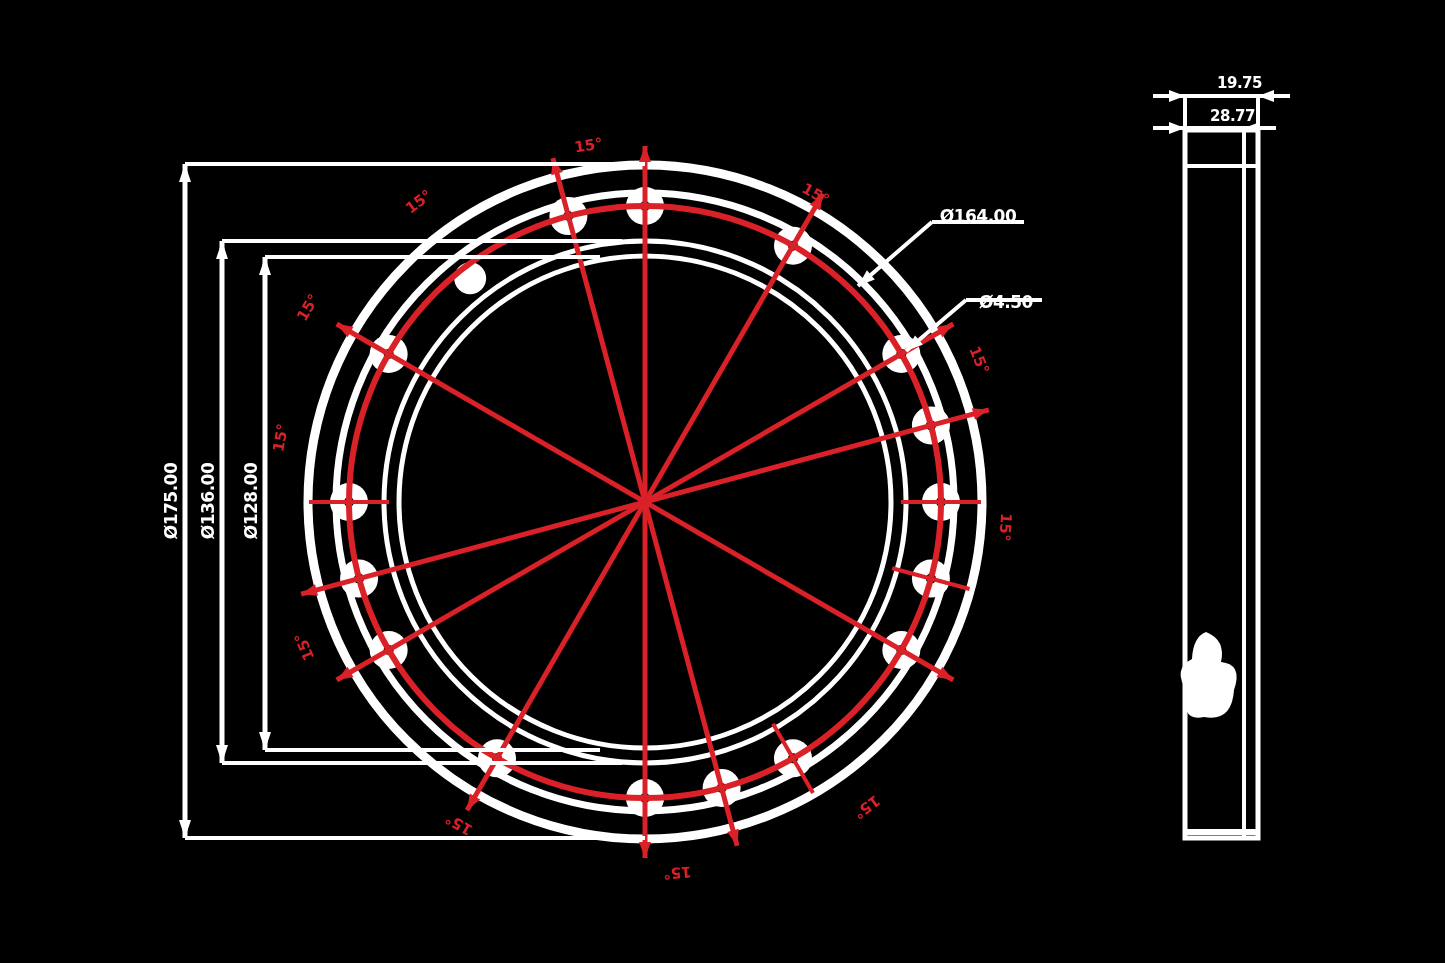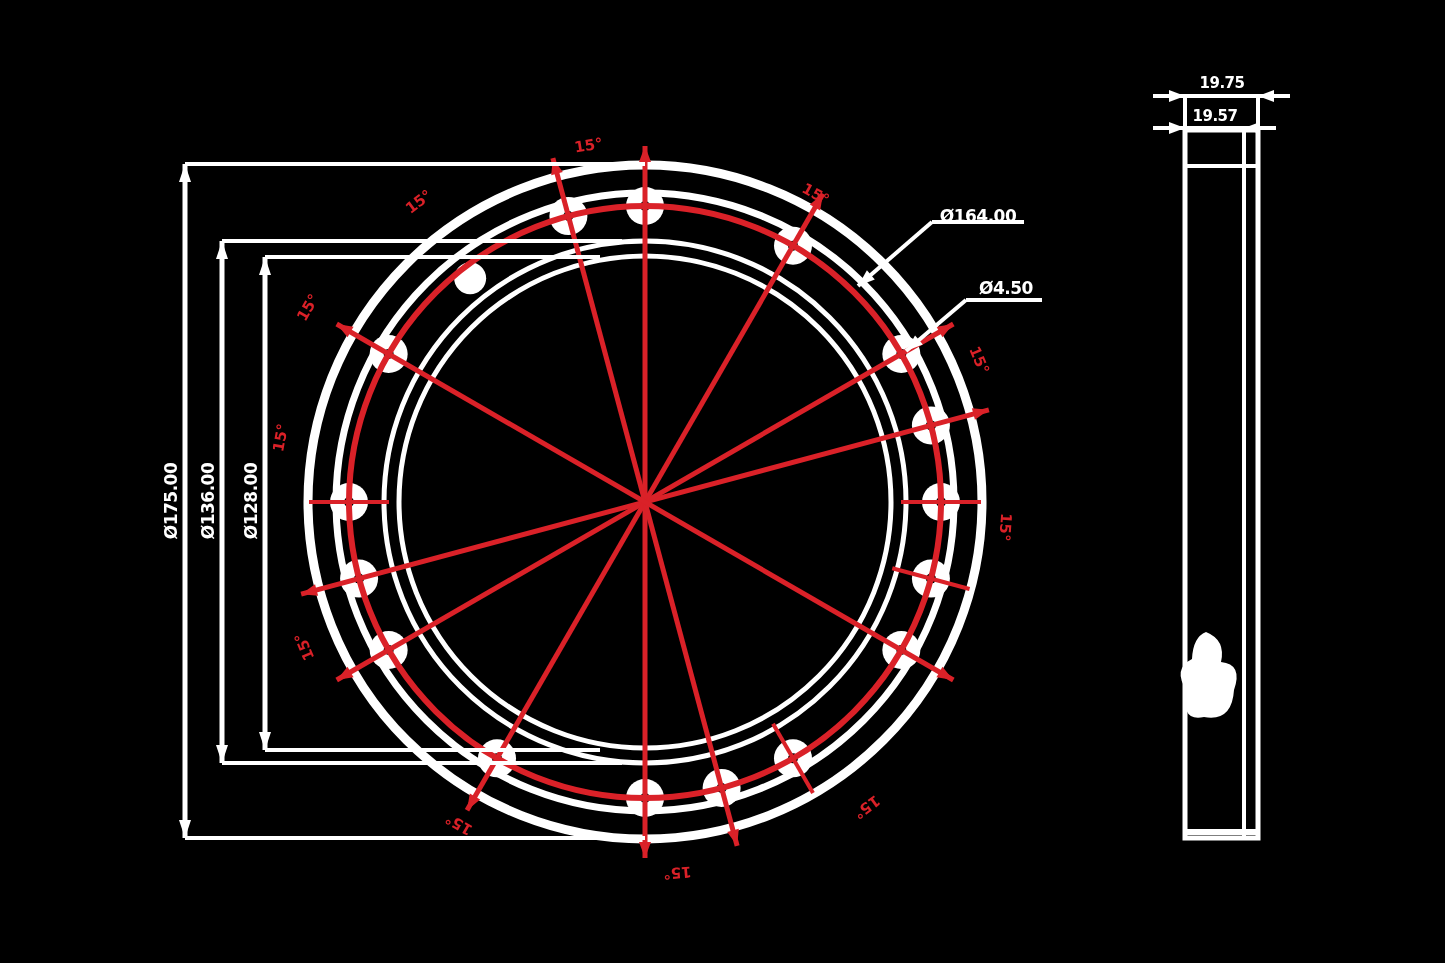--- a/index.html
+++ b/index.html
@@ -2,21 +2,21 @@
 <html><head>
 <meta charset="utf-8">
 <style>
   html,body{margin:0;padding:0;background:#000;width:1445px;height:963px;overflow:hidden;}
   #canvas{position:relative;width:1445px;height:963px;background:#000;
           font-family:"DejaVu Sans", sans-serif;}
   #drawing{position:absolute;left:0;top:0;}
   .lbl{position:absolute;color:#fff;font-weight:bold;font-size:17px;
        letter-spacing:-0.5px;text-align:center;white-space:nowrap;}
   .lbl.rot{width:140px;transform:rotate(-90deg);transform-origin:center;}
-  .lbl.small{font-size:15px;width:80px;}
+  .lbl.small{font-size:15px;width:80px;text-align:right;}
   .lbl.leader{width:96px;}
 </style>
 </head>
 <body>
 
 <div id="canvas">
   <div id="drawing"><svg width="1445" height="963">
         <circle cx="645" cy="502" r="337" stroke="#ffffff" stroke-width="9" fill="none"></circle>
         <circle cx="645" cy="502" r="309" stroke="#ffffff" stroke-width="7" fill="none"></circle>
         <circle cx="645" cy="502" r="261" stroke="#ffffff" stroke-width="5" fill="none"></circle>
@@ -123,17 +123,17 @@
         <line x1="1258" y1="96" x2="1258" y2="166" stroke="#ffffff" stroke-width="4"></line>
         <line x1="1244" y1="128" x2="1244" y2="166" stroke="#ffffff" stroke-width="4"></line>
         <path d="M1206 632 q20 8 15 30 q22 2 13 28 q-2 32 -30 27 q-24 5 -17 -26 q-15 -22 5 -32 q1 -22 14 -27 Z" fill="#ffffff"></path>
       </svg></div>
 
   <div class="lbl rot" style="left:101px;top:491px">Ø175.00</div>
   <div class="lbl rot" style="left:138px;top:491px">Ø136.00</div>
   <div class="lbl rot" style="left:181px;top:491px">Ø128.00</div>
 
   <div class="lbl leader" style="left:930px;top:206px">Ø164.00</div>
-  <div class="lbl leader" style="left:958px;top:278px">Ø4.50</div>
+  <div class="lbl leader" style="left:958px;top:292px">Ø4.50</div>
 
   <div class="lbl small" style="left:1182px;top:74px">19.75</div>
-  <div class="lbl small" style="left:1175px;top:107px">19.57</div>
+  <div class="lbl small" style="left:1175px;top:107px">28.77</div>
 </div>
 
 </body></html>

